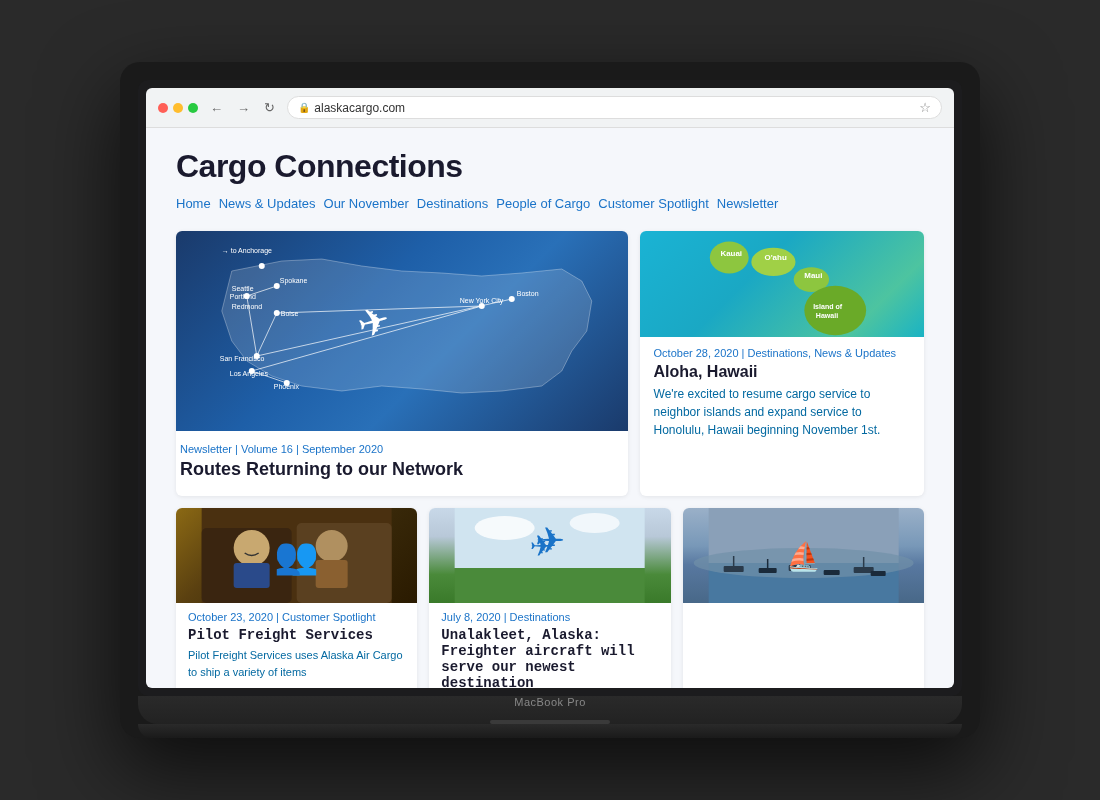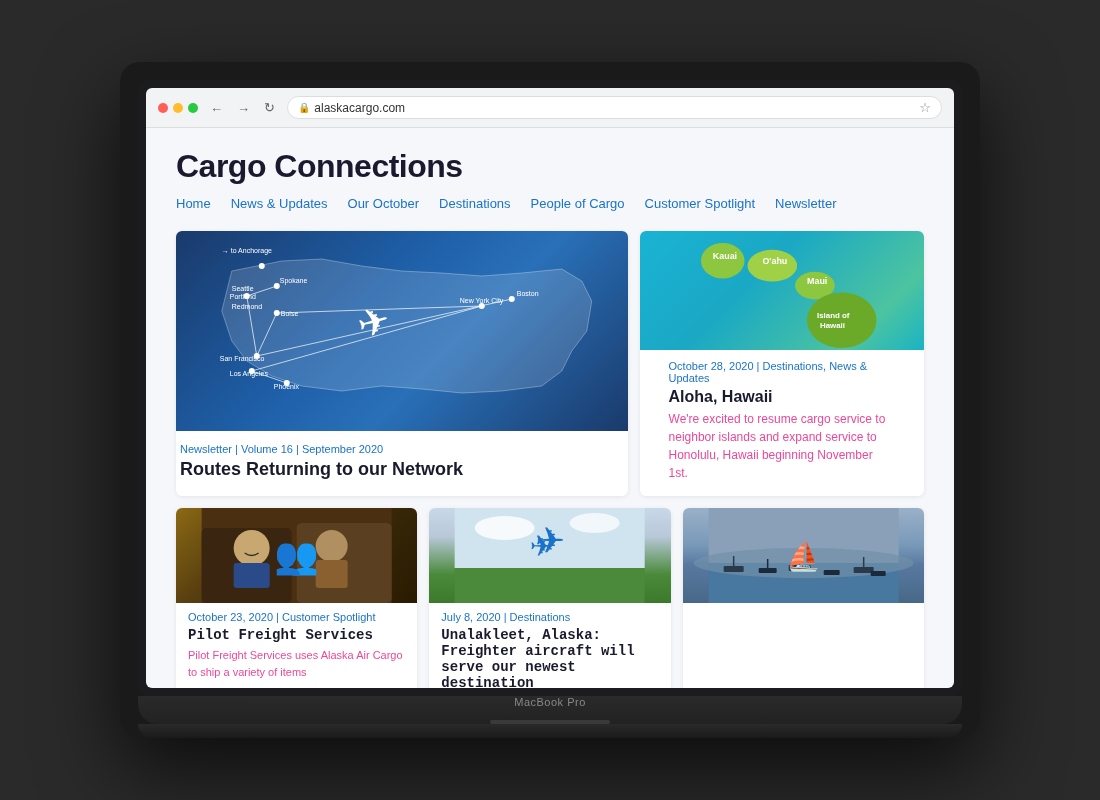--- a/index.html
+++ b/index.html
@@ -105,21 +105,21 @@
     .site-title {
       font-size: 32px;
       font-weight: 700;
       color: #1a1a2e;
       margin-bottom: 11px;
       letter-spacing: -0.5px;
     }
 
     .nav-menu {
       display: flex;
-      gap: 20px;
+      gap: 8px;
       margin-bottom: 20px;
       flex-wrap: wrap;
       text-align: center;
     }
 
     .nav-link {
       color: #1a73c8;
       font-size: 13px;
       text-decoration: none;
       cursor: pointer;
@@ -162,35 +162,35 @@
 
     .card-title {
       font-size: 18px;
       font-weight: 600;
       color: #1a1a2e;
       margin-bottom: 4px;
     }
 
     .card-desc {
       font-size: 12px;
-      color: #ec4899;
+      color: #0369a1;
       line-height: 1.5;
     }
 
     
     .hawaii-card .map-image {
       width: 100%;
-      height: 119px;
+      height: 106px;
       background: linear-gradient(135deg, #1ab3d4 0%, #1aa8c4 40%, #4dc4a0 80%, #1ab3c4 100%);
       position: relative;
       overflow: hidden;
     }
 
     .hawaii-card .card-body {
-      padding: 10px 29px;
+      padding: 10px 14px;
     }
 
     
     .bottom-grid {
       display: grid;
       grid-template-columns: 1fr 1fr 1fr;
       gap: 12px;
     }
 
     .bottom-card .card-body {
@@ -324,21 +324,21 @@
     </div>
 
     <div class="browser-content">
       <div class="page-content">
 
         <h1 class="site-title">Cargo Connections</h1>
 
         <nav class="nav-menu">
           <a class="nav-link">Home</a>
           <a class="nav-link">News &amp; Updates</a>
-          <a class="nav-link">Our October</a>
+          <a class="nav-link">Our November</a>
           <a class="nav-link">Destinations</a>
           <a class="nav-link">People of Cargo</a>
           <a class="nav-link">Customer Spotlight</a>
           <a class="nav-link">Newsletter</a>
         </nav>
 
         <div class="content-grid">
 
           <div class="card featured-card">
             <div class="map-image">

